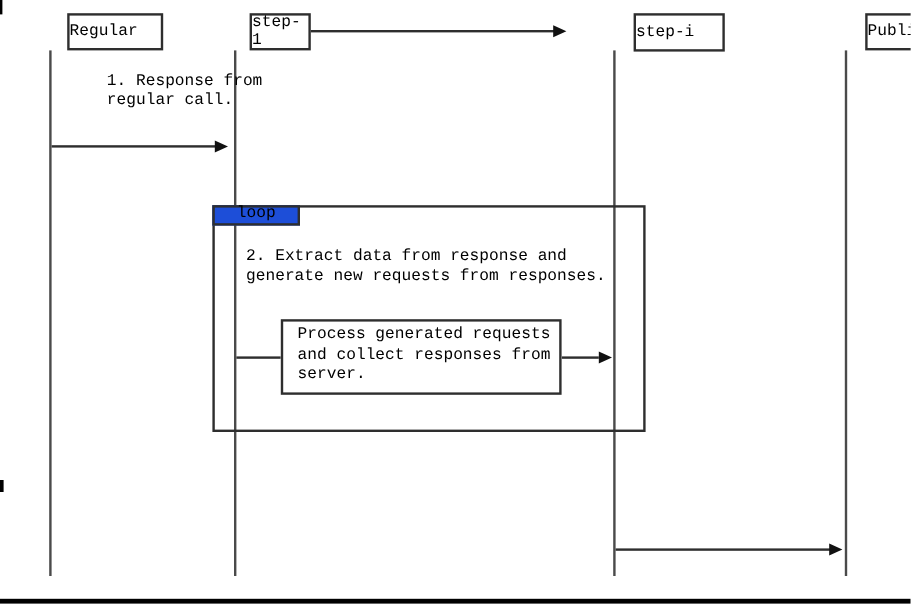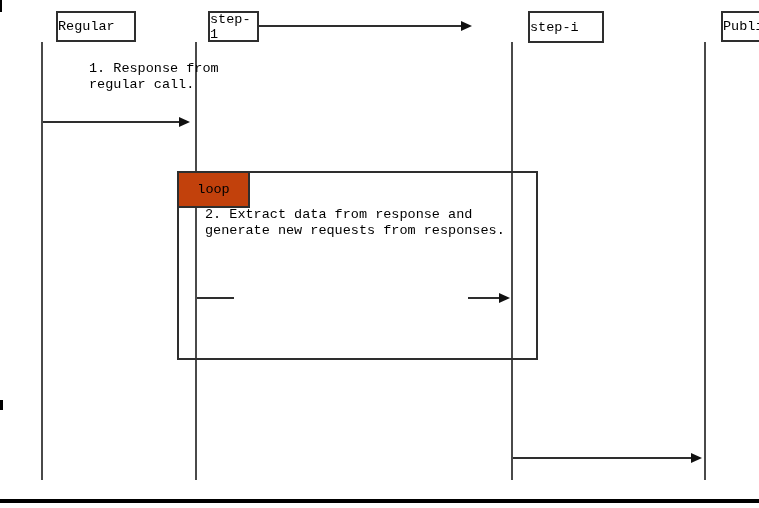--- a/index.html
+++ b/index.html
@@ -59,26 +59,26 @@
     left: 177px; top: 171px;
     width: 361px; height: 189px;
     box-sizing: border-box;
     border: 2px solid #2e2e2e;
     background: transparent;
     z-index: 2;
   }
   .loop-label-box {
     position: absolute;
     left: 177px; top: 171px;
-    width: 73px; height: 37px;
+    width: 73px; height: 17px;
     box-sizing: border-box;
     border: 2px solid #2e2e2e;
-    background: #c2410c;
+    background: #1d4ed8;
     display: flex;
-    align-items: center;
+    align-items: flex-end;
     justify-content: center;
     font-size: 13.5px;
     z-index: 3;
   }
   .process-box {
     position: absolute;
     left: 234px; top: 266px;
     width: 234px; height: 63px;
     box-sizing: border-box;
     border: 2px solid #2e2e2e;
@@ -128,19 +128,22 @@
 
   <div class="loop-frame"></div>
   <div class="loop-label-box">
     <span>loop</span>
   </div>
 
   <div class="note" style="left:205px; top:207px; width:320px;">2. Extract data from response and
 generate new requests from responses.</div>
 
   <div class="hline" style="left:197px; top:297px; width:37px;"></div>
+  <div class="process-box">Process generated requests
+and collect responses from
+server.</div>
   <div class="hline" style="left:468px; top:297px; width:31px;"></div>
   <div class="arrowhead" style="left:499px; top:293px;"></div>
 
   <div class="hline" style="left:513px; top:457px; width:179px;"></div>
   <div class="arrowhead" style="left:691px; top:453px;"></div>
 
 </div>
 
 </body></html>

